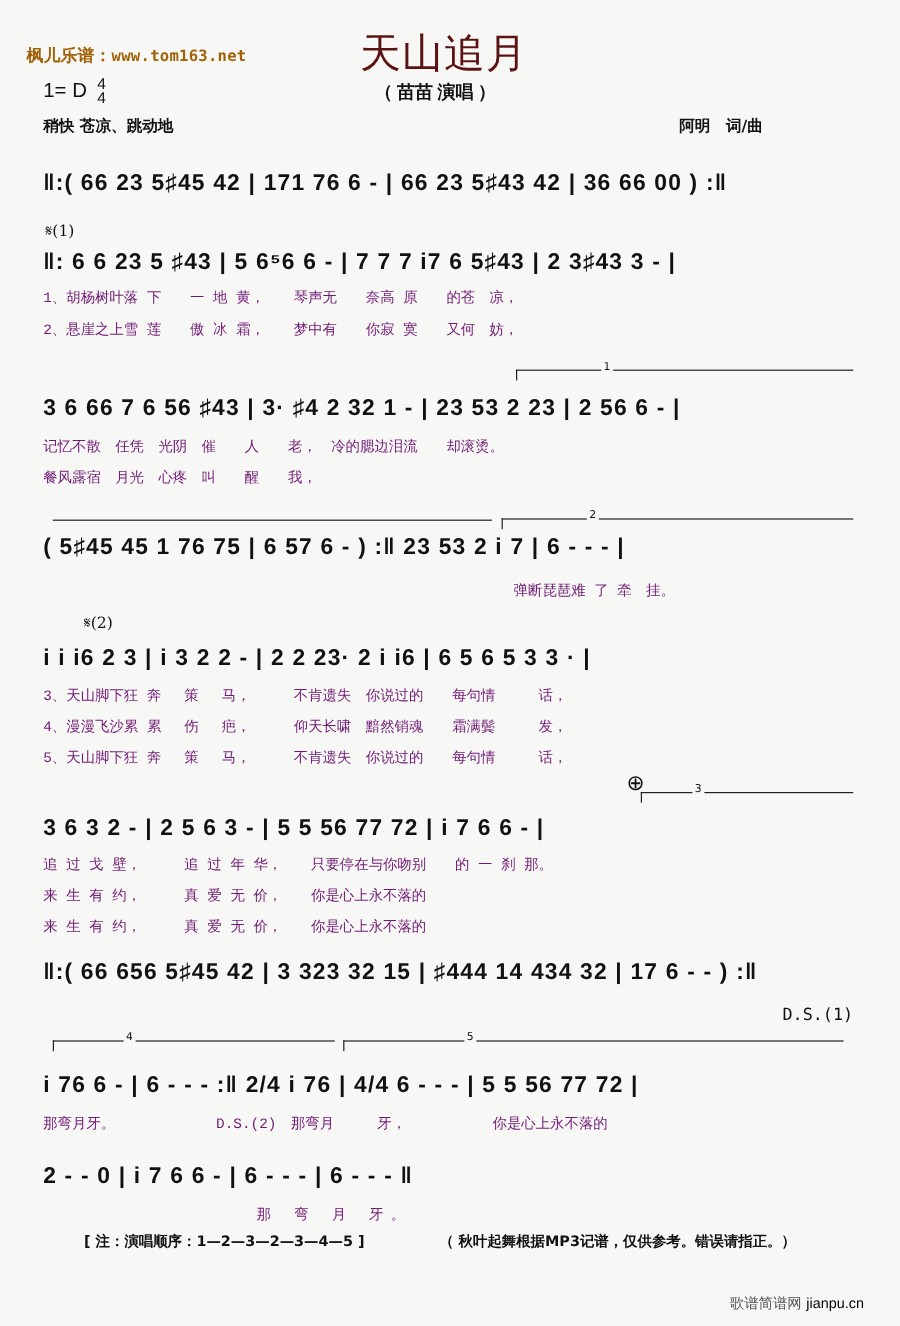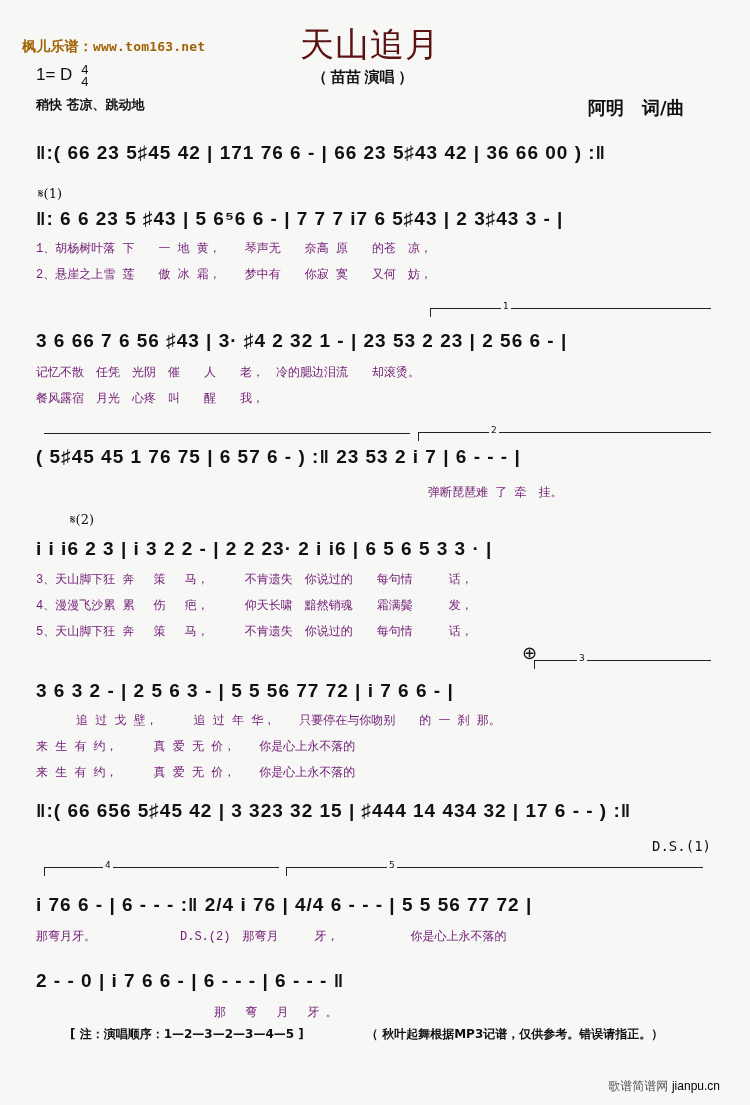--- a/index.html
+++ b/index.html
@@ -10,21 +10,21 @@
     color: #111;
   }
   .abs { position: absolute; white-space: nowrap; }
   .watermark { left: 22px; top: 38px; font-size: 14px; font-weight: bold; color: #a16207; letter-spacing: 0.2px; }
   .watermark .url { font-family: "DejaVu Sans Mono", monospace; font-size: 13px; }
   .title { left: 300px; top: 22px; font-size: 34px; color: #5a1212; letter-spacing: 1px; font-family: "DejaVu Sans", sans-serif; }
   .singer { left: 312px; top: 68px; font-size: 15px; font-weight: bold; font-family: Liberation Serif, serif; }
   .key { left: 36px; top: 64px; font-size: 17px; font-family: "Liberation Sans", sans-serif; }
   .frac { display: inline-block; vertical-align: middle; text-align: center; font-size: 13px; line-height: 12px; margin-left: 4px; }
   .tempo { left: 36px; top: 96px; font-size: 13px; font-weight: bold; }
-  .credit { left: 588px; top: 96px; font-size: 18px; font-weight: bold; }
+  .credit { left: 566px; top: 96px; font-size: 13px; font-weight: bold; }
 
   .staff { left: 36px; font-family: "Liberation Sans", sans-serif; font-weight: bold; font-size: 19px; letter-spacing: 1px; }
   .lyric { font-family: Liberation Mono, monospace; font-size: 12px; color: #701a75; }
   .segno { font-size: 13px; font-family: "DejaVu Serif", serif; }
   .volta { border-top: 1.5px solid #222; border-left: 1.5px solid #222; height: 8px; }
   .volta-num { font-size: 9px; position: absolute; top: -8px; background: #f7f7f5; padding: 0 2px; }
   .ds { font-family: "DejaVu Sans Mono", monospace; font-size: 14px; }
   .note-footer { font-size: 12px; font-weight: bold; }
   .jianpu-mark { right: 30px; bottom: 10px; font-size: 12px; color: #555; }
   .jianpu-mark .lat { color: #000000; font-family: "Liberation Sans", sans-serif; }
@@ -70,21 +70,21 @@
 <div class="abs staff" style="top:538px;">i i i6 2 3 | i 3 2 2 - | 2 2 23· 2 i i6 | 6 5 6 5 3 3 · |</div>
 <div class="abs lyric" style="left:36px; top:571px;">3、天山脚下狂 奔　 策　 马，　　　不肯遗失　你说过的　　每句情　　　话，</div>
 <div class="abs lyric" style="left:36px; top:597px;">4、漫漫飞沙累 累　 伤　 疤，　　　仰天长啸　黯然销魂　　霜满鬓　　　发，</div>
 <div class="abs lyric" style="left:36px; top:623px;">5、天山脚下狂 奔　 策　 马，　　　不肯遗失　你说过的　　每句情　　　话，</div>
 
 <div class="abs coda" style="left:522px; top:642px;">⊕</div>
 <div class="abs volta" style="left:534px; top:660px; width:176px;">
     <span class="volta-num" style="left:42px;">3</span>
   </div>
 <div class="abs staff" style="top:680px;">3 6 3 2 - | 2 5 6 3 - | 5 5 56 77 72 | i 7 6 6 - |</div>
-<div class="abs lyric" style="left:36px; top:712px;margin-left:40px;">追 过 戈 壁，　　　追 过 年 华，　　只要停在与你吻别　　的 一 刹 那。</div>
+<div class="abs lyric" style="left:36px; top:712px;">追 过 戈 壁，　　　追 过 年 华，　　只要停在与你吻别　　的 一 刹 那。</div>
 <div class="abs lyric" style="left:36px; top:738px;">来 生 有 约，　　　真 爱 无 价，　　你是心上永不落的</div>
 <div class="abs lyric" style="left:36px; top:764px;">来 生 有 约，　　　真 爱 无 价，　　你是心上永不落的</div>
 
 <div class="abs staff" style="top:800px;">‖:( 66 656 5♯45 42 | 3 323 32 15 | ♯444 14 434 32 | 17 6 - - ) :‖</div>
 <div class="abs ds" style="left:652px; top:838px;">D.S.(1)</div>
 
 <div class="abs volta" style="left:44px; top:867px; width:234px;">
     <span class="volta-num" style="left:58px;">4</span>
   </div>
 <div class="abs volta" style="left:286px; top:867px; width:416px;">

